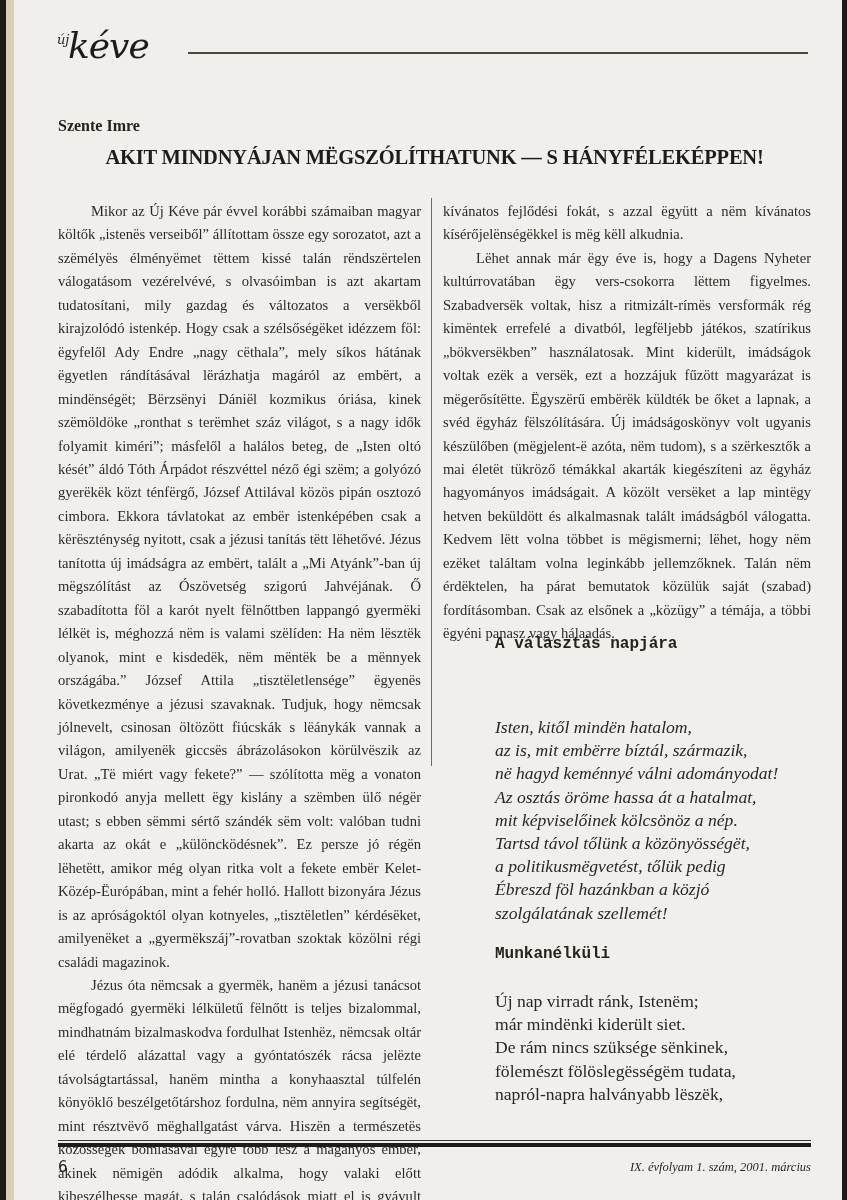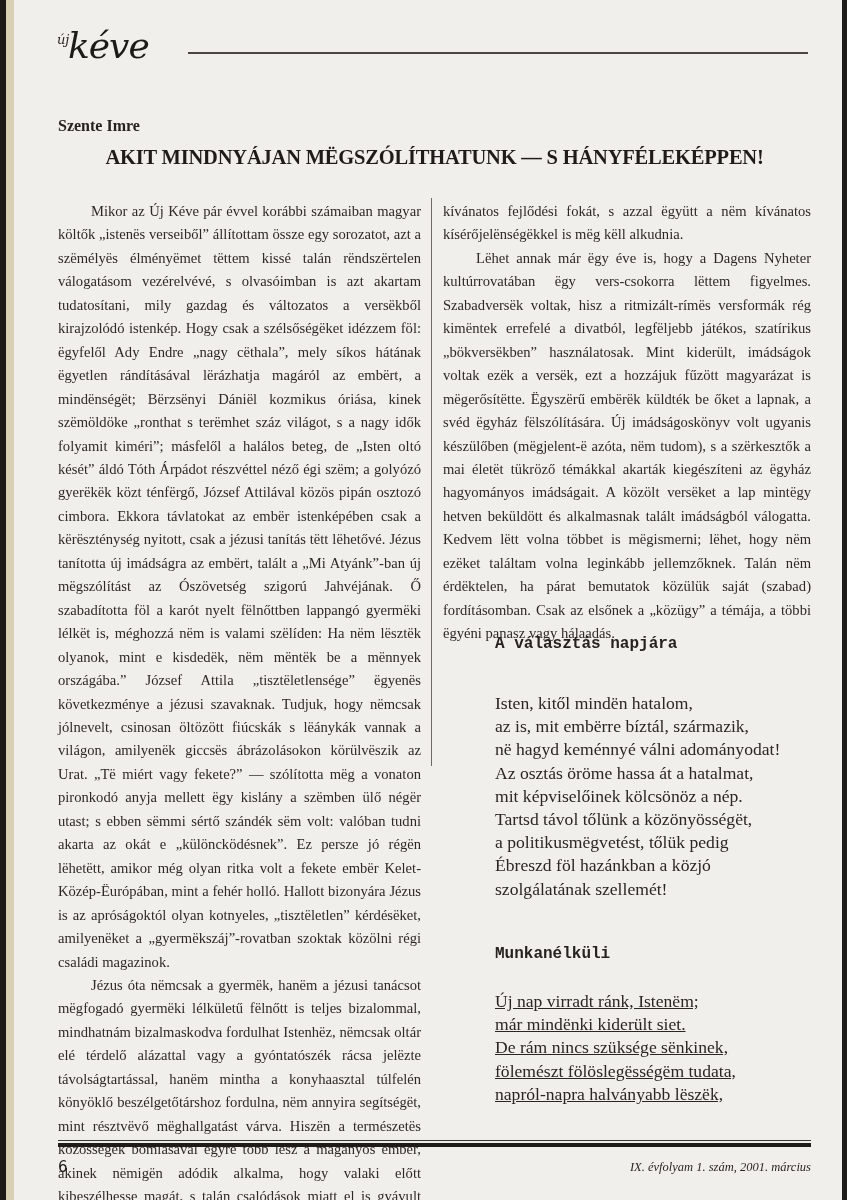--- a/index.html
+++ b/index.html
@@ -26,22 +26,22 @@
   .col-left { left: 58px; top: 200px; width: 363px; }
   .col-right { left: 443px; top: 200px; width: 368px; }
   .col p { margin: 0; text-indent: 33px; }
   .col p.noindent { text-indent: 0; }
   .col-divider { position: absolute; left: 431px; top: 198px; width: 1px; height: 568px; background: #6d6965; }
 
   .poem-title { position: absolute; left: 495px; font-weight: bold; font-size: 16px; color: #26231f; font-family: Liberation Mono, monospace; }
   .poem-title-1 { top: 635px; }
   .poem-title-2 { top: 945px; }
   .poem { position: absolute; left: 495px; font-size: 17.6px; line-height: 23.2px; color: #2a2623; }
-  .poem-1 { top: 692px; }
-  .poem-2 { top: 990px; text-decoration: underline; }
+  .poem-1 { top: 716px; font-style: italic; }
+  .poem-2 { top: 990px; }
   .poem div { white-space: nowrap; }
 
   .footer-rule-1 { position: absolute; left: 58px; top: 1140px; width: 753px; height: 1px; background: #3a3834; }
   .footer-rule-2 { position: absolute; left: 58px; top: 1143px; width: 753px; height: 4px; background: #1e1c19; }
   .page-number { position: absolute; left: 58px; top: 1158px; font-family: "DejaVu Sans", sans-serif; font-size: 15px; color: #1e1c19; }
   .issue-info { position: absolute; right: 36px; top: 1160px; font-style: italic; font-size: 12.5px; color: #2a2623; }
 </style>
 </head>
 <body>
 

